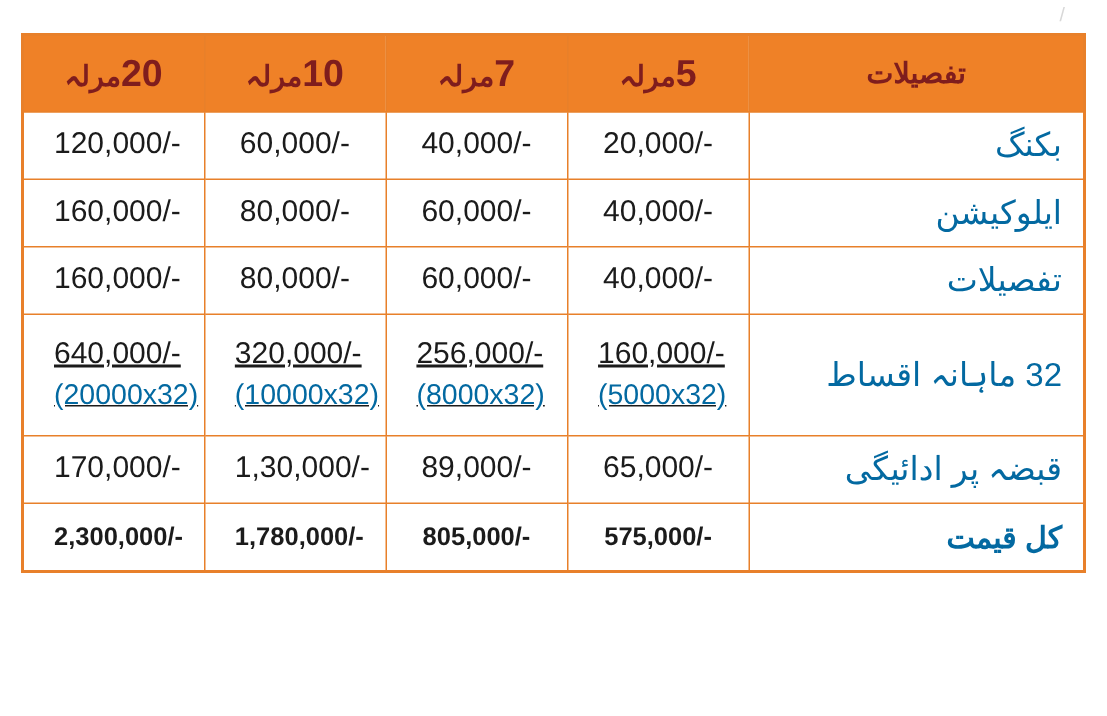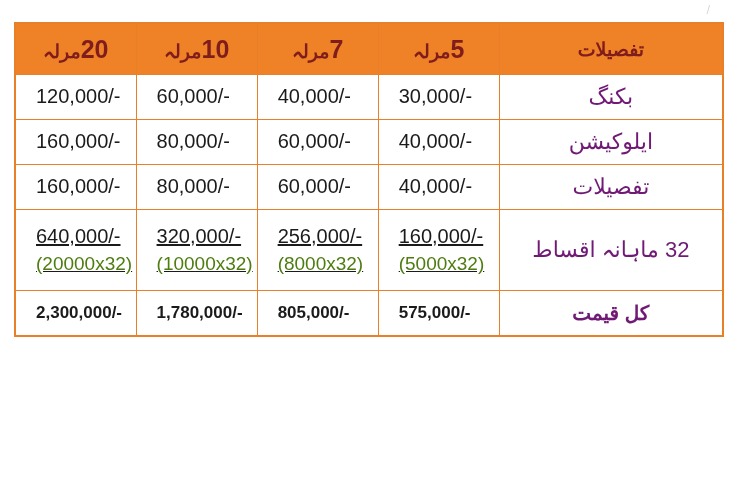--- a/index.html
+++ b/index.html
@@ -53,40 +53,40 @@
   thead th .unit {
     font-size: 19px;
     font-weight: bold;
   }
   thead th.head-desc {
     font-size: 19px;
     text-align: center;
   }
 
   td.amount {
+    text-align: center;
     vertical-align: middle;
     font-size: 20px;
     color: #1b1b1b;
     height: 38px;
     padding: 3px 20px;
     line-height: 1.28;
   }
   td.amount .sub {
     display: block;
     font-size: 19px;
-    color: #4d7c0f;
+    color: #0369a1;
     margin-top: 3px;
   }
   td.desc {
-    text-align: center;
     vertical-align: middle;
     font-size: 22px;
-    color: #701a75;
+    color: #0369a1;
     direction: rtl;
-    padding: 4px 24px;
+    padding: 4px 14px;
     font-weight: normal;
   }
   tr.tall td.amount { height: 74px; text-decoration: underline; }
   tr.total td.amount,
   tr.total td.desc {
     font-weight: bold;
     background: #ffffff;
   }
   tr.total td.amount { font-size: 17px; }
   tr.total td.desc { font-size: 20px; }
@@ -124,21 +124,21 @@
         <th><span>5</span><span class="unit">مرلہ</span></th>
         <th class="head-desc">تفصیلات</th>
       </tr>
     </thead>
     <tbody>
 
       <tr>
         <td class="amount">120,000/-</td>
         <td class="amount">60,000/-</td>
         <td class="amount">40,000/-</td>
-        <td class="amount">30,000/-</td>
+        <td class="amount">20,000/-</td>
         <td class="desc">بکنگ</td>
       </tr>
 
       <tr>
         <td class="amount">160,000/-</td>
         <td class="amount">80,000/-</td>
         <td class="amount">60,000/-</td>
         <td class="amount">40,000/-</td>
         <td class="desc">ایلوکیشن</td>
       </tr>
@@ -153,20 +153,27 @@
 
       <tr class="tall">
         <td class="amount"><span>640,000/-</span><span class="sub">(20000x32)</span></td>
         <td class="amount"><span>320,000/-</span><span class="sub">(10000x32)</span></td>
         <td class="amount"><span>256,000/-</span><span class="sub">(8000x32)</span></td>
         <td class="amount"><span>160,000/-</span><span class="sub">(5000x32)</span></td>
         <td class="desc">32 ماہانہ اقساط</td>
       </tr>
 
 
+      <tr>
+        <td class="amount">170,000/-</td>
+        <td class="amount">1,30,000/-</td>
+        <td class="amount">89,000/-</td>
+        <td class="amount">65,000/-</td>
+        <td class="desc">قبضہ پر ادائیگی</td>
+      </tr>
 
       <tr class="total">
         <td class="amount">2,300,000/-</td>
         <td class="amount">1,780,000/-</td>
         <td class="amount">805,000/-</td>
         <td class="amount">575,000/-</td>
         <td class="desc">کل قیمت</td>
       </tr>
 
     </tbody>

